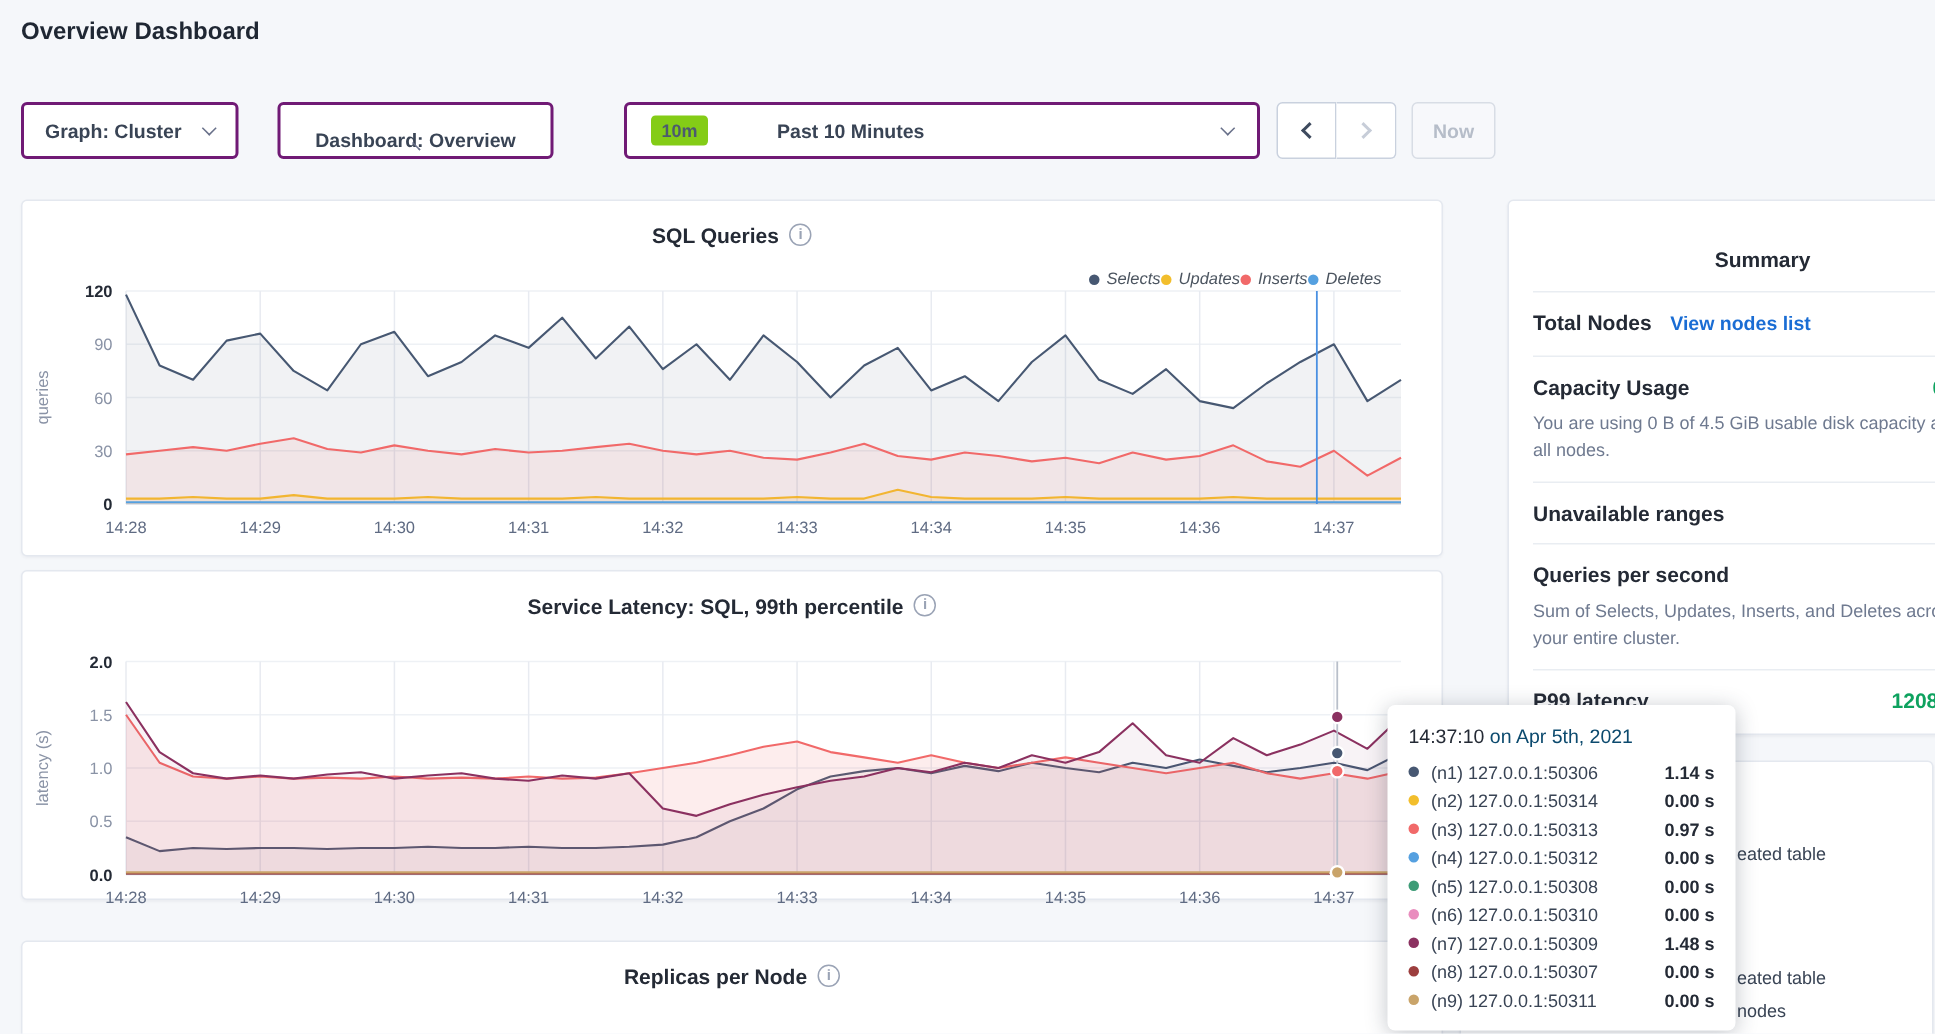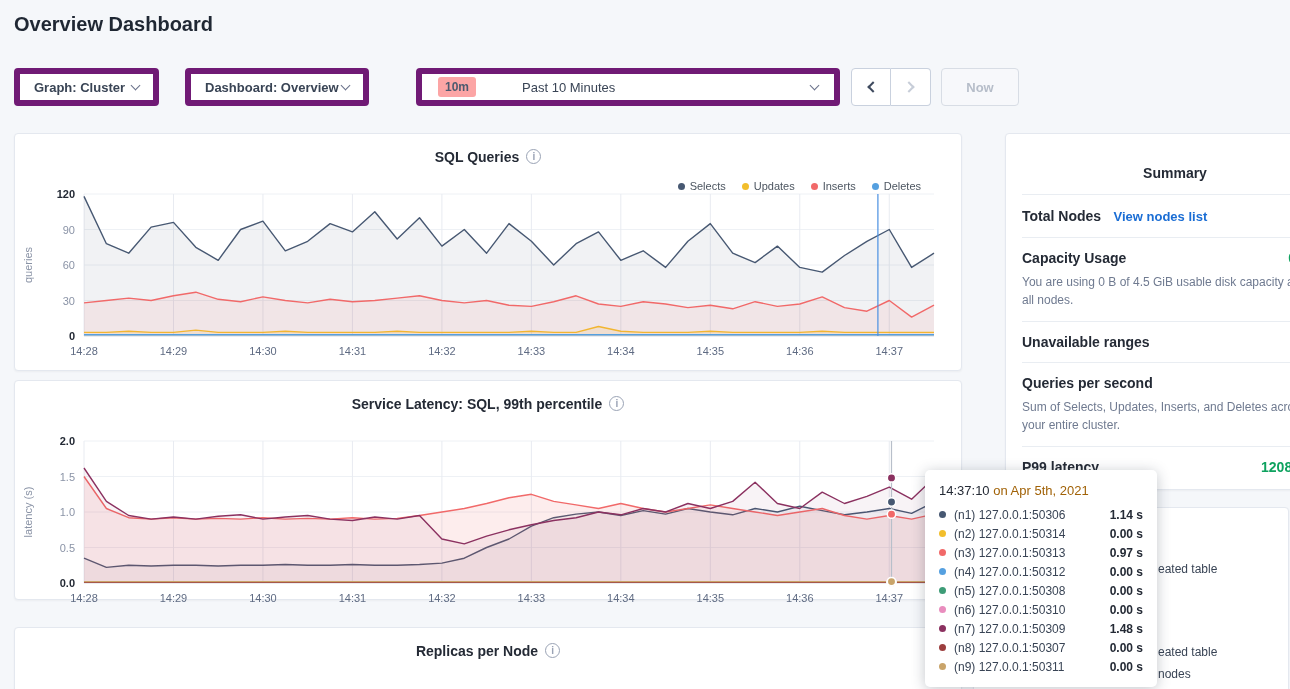--- a/index.html
+++ b/index.html
@@ -1,54 +1,54 @@
 <!DOCTYPE html>
 <html><head>
 <meta charset="utf-8">
 <style>
   * { margin:0; padding:0; box-sizing:border-box; }
   html,body { width:1290px; height:689px; overflow:hidden; }
   body { font-family:"Liberation Sans", sans-serif; background:#f5f7fa; color:#242a35; position:relative; }
   .page { position:absolute; inset:0; }
 
-  .page-title { position:absolute; left:14px; top:13px; font-size:20px; font-weight:700; color:#1f2733; }
+  .page-title { position:absolute; left:14px; top:13px; font-size:16px; font-weight:700; color:#1f2733; }
 
   
   .toolbar { position:absolute; left:14px; top:68px; right:14px; height:38px; }
   button { font-family:inherit; cursor:pointer; }
-  .ctrl { position:absolute; height:38px; background:#fff; border:6px solid #701a75; border-radius:4px;
+  .ctrl { position:absolute; height:38px; background:#fff; border:2px solid #701a75; border-radius:4px;
           display:flex; align-items:center; font-size:13px; font-weight:600; color:#394455; }
   .ctrl.graph { left:0; width:145px; padding:0 14px; justify-content:space-between; }
-  .ctrl.dash  { left:171px; width:184px; padding:4px 14px; justify-content:space-between; }
+  .ctrl.dash  { left:171px; width:184px; padding:16px 14px; justify-content:space-between;flex-direction:column; }
   .ctrl.time  { left:402px; width:424px; padding:0 16px; text-align:left; }
-  .time-badge { background:#fca5a5; border-radius:3px; padding:3px 7px; font-size:12px; font-weight:700; color:#4c5a6f; margin-right:12px; }
-  .time-label { flex:1; font-weight:400;padding-left:34px; }
+  .time-badge { background:#84cc16; border-radius:3px; padding:3px 7px; font-size:12px; font-weight:700; color:#4c5a6f; margin-right:12px; }
+  .time-label { flex:1; font-weight:700;padding-left:34px; }
   .chev { display:inline-block; width:7px; height:7px; border-right:1.6px solid #69718a; border-bottom:1.6px solid #69718a; }
   .chev.down  { transform:rotate(45deg); margin-top:-4px; }
   .chev.left  { transform:rotate(135deg); width:8px; height:8px; border-width:2px; border-color:#3e4a5e; margin-left:3px; }
   .chev.right { transform:rotate(-45deg); width:8px; height:8px; border-width:2px; border-color:#c7cdd8; margin-right:3px; }
   .btn-group { position:absolute; left:837px; top:0; display:flex; }
   .nav-btn { width:40px; height:38px; background:#fff; border:1px solid #c9d1de; display:flex; align-items:center; justify-content:center; }
   .nav-btn.prev { border-radius:4px 0 0 4px; }
   .nav-btn.next { border-radius:0 4px 4px 0; border-left:none; }
-  .now-btn { position:absolute; left:927px; top:0; width:78px; height:38px; background:#f7f8fb; border:1px solid #d8dde5;
+  .now-btn { position:absolute; left:927px; top:0; width:56px; height:38px; background:#f7f8fb; border:1px solid #d8dde5;
              border-radius:4px; font-size:13px; font-weight:600; color:#b6bdc9; }
 
   
   .panel { background:#fff; border:1px solid #e4e8ef; border-radius:4px; box-shadow:0 1px 2px rgba(50,60,80,.05); }
   .chart-panel { position:absolute; left:14px; width:948px; }
   #panel-sql { top:133px; height:238px; }
   #panel-lat { top:380px; height:220px; }
   #panel-rep { top:627px; height:160px; }
   .chart-title-row { display:flex; justify-content:center; align-items:flex-start; gap:7px; padding-top:15px; }
   .chart-title { font-size:14px; font-weight:700; color:#242a35; }
   .info-icon { width:15px; height:15px; border:1px solid #9aa3b5; border-radius:50%; color:#9aa3b5;
                font-size:10px; font-weight:600; display:inline-flex; align-items:center; justify-content:center; }
   .info-icon::after { content:"i"; }
-  .legend { position:absolute; top:46px; right:40px; display:flex; gap:16px; font-size:11px; color:#4c5560; }
+  .legend { position:absolute; top:46px; right:40px; display:flex; font-size:11px; color:#4c5560;font-style:italic; }
   .legend-item { display:flex; align-items:center; gap:5px; cursor:pointer; }
   .legend-dot { width:7px; height:7px; border-radius:50%; }
   .chart-svg { position:absolute; left:1px; top:50px; }
   svg text { font-size:11px; fill:#8a93a6; font-family:"Liberation Sans", sans-serif; }
   svg text.ytick-strong { font-weight:700; fill:#242a35; }
   svg text.xtick { fill:#5f6b83; }
   svg text.ylab { fill:#8a93a6; }
 
   
   #summary-panel { position:absolute; left:973px; top:133px; width:340px; padding:16px 16px 2px;margin-left:32px; }
@@ -62,21 +62,21 @@
 
   
   #events-panel { position:absolute; left:973px; top:507px; width:316px; height:196px; }
   .event-frag { position:absolute; left:184px; font-size:12px; color:#394455; white-space:nowrap; cursor:pointer; }
   .event-frag.f0 { top:54px; } .event-frag.f1 { top:137px; } .event-frag.f2 { top:159px;text-align:center; }
 
   
   #chart-tooltip { position:absolute; left:925px; top:470px; width:232px; background:#fff; border-radius:5px;
                    box-shadow:0 2px 14px rgba(40,50,70,.28); padding:13px 14px 11px; z-index:10; }
   .tt-title { font-size:13px; margin-bottom:7px; color:#242a35; }
-  .tt-suffix { color:#a16207; }
+  .tt-suffix { color:#0c4a6e; }
   .tt-row { display:flex; align-items:center; font-size:12px; color:#394455; padding:2.5px 0; }
   .tt-dot { width:7px; height:7px; border-radius:50%; margin-right:8px; flex:none; }
   .tt-label { flex:1; white-space:nowrap; }
   .tt-value { font-weight:700; color:#242a35; margin-left:8px; }
 </style>
 </head>
 <body>
 
 <div class="page">
 

